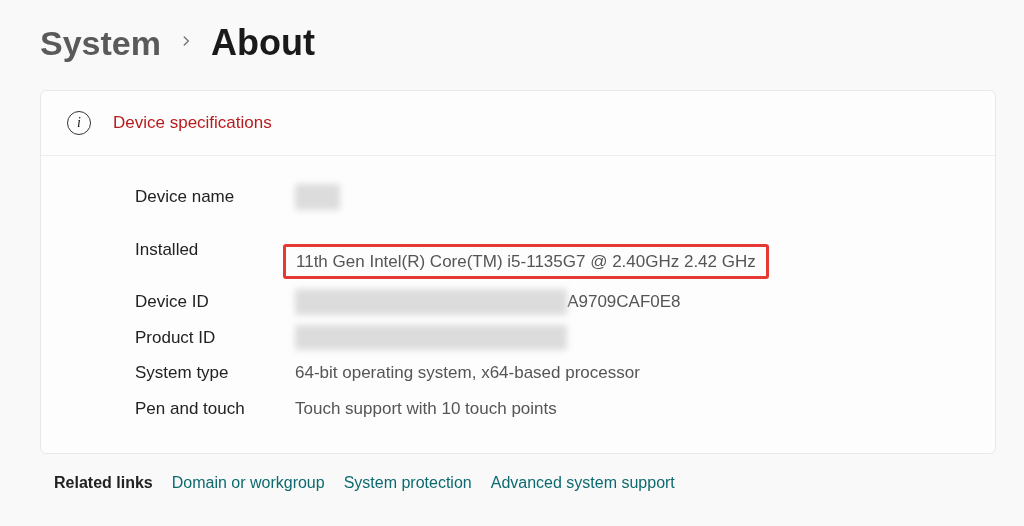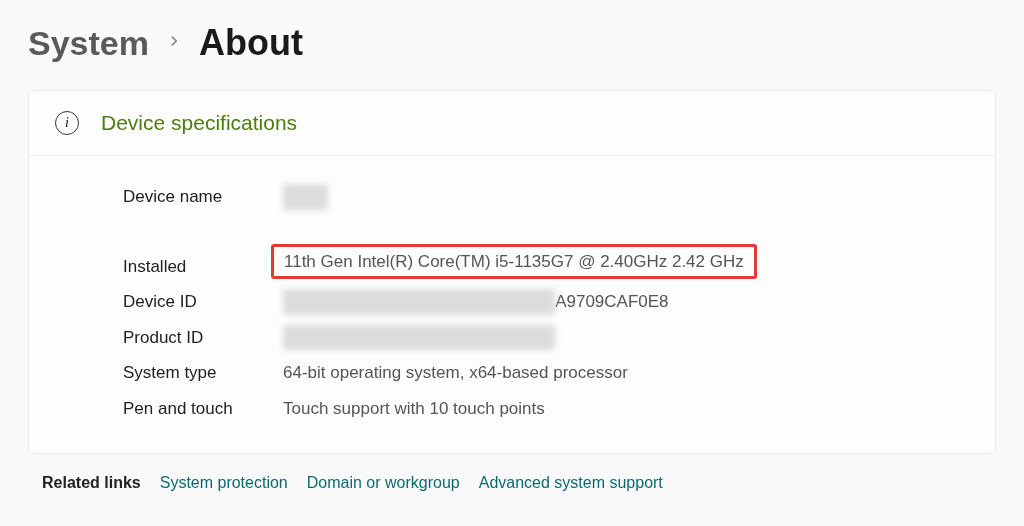--- a/index.html
+++ b/index.html
@@ -1,33 +1,33 @@
 <!DOCTYPE html>
 <html><head>
 <meta charset="utf-8">
 <style>
   html,body{margin:0;padding:0;width:1024px;height:526px;background:#f9f9f9;
     font-family:"Segoe UI",-apple-system,"Helvetica Neue",Arial,sans-serif;
     color:#1a1a1a;-webkit-font-smoothing:antialiased;}
-  .page{padding:22px 28px 0 28px;box-sizing:border-box;}
+  .page{padding:22px 28px 0 40px;box-sizing:border-box;}
   .breadcrumb{display:flex;align-items:center;gap:18px;margin-bottom:26px;}
   .breadcrumb .sys{font-size:34px;font-weight:600;color:#5a5a5a;}
   .breadcrumb .chev{color:#777;}
   .breadcrumb .about{font-size:36px;font-weight:600;color:#1a1a1a;}
   .card{background:#fdfdfd;border:1px solid #e8e8e8;border-radius:6px;
     padding:0;overflow:hidden;}
   .card-header{display:flex;align-items:center;gap:22px;padding:20px 26px;
     border-bottom:1px solid #eee;}
   .info-icon{width:22px;height:22px;border:1.6px solid #333;border-radius:50%;
     display:flex;align-items:center;justify-content:center;flex:0 0 22px;}
   .info-icon span{font-family:Georgia,serif;font-size:14px;font-style:italic;
     line-height:1;}
-  .card-header-title{font-size:21px;color:#4d7c0f;}
+  .card-header-title{font-size:17px;color:#b91c1c;}
   .specs{padding:18px 26px 22px 94px;}
-  .row{display:flex;align-items:flex-end;margin:10px 0;font-size:17px;
+  .row{display:flex;align-items:center;margin:10px 0;font-size:17px;
     line-height:1.5;}
   .row .label{flex:0 0 160px;color:#222;}
   .row .value{color:#555;white-space:nowrap;}
   .row .blur{display:inline-block;color:transparent;background:#dcdcdc;
     filter:blur(3px);border-radius:2px;user-select:none;}
   .highlight-box{border:3px solid #e53935;border-radius:3px;
     padding:2px 10px;margin-left:-12px;display:inline-block;margin-top:24px;}
   .footer{display:flex;align-items:center;gap:19px;padding:20px 0 0 14px;
     font-size:16px;}
   .footer .rel{font-weight:600;color:#222;}
@@ -96,18 +96,18 @@
       <div class="row">
         <span class="label">Pen and touch</span>
         <span class="value">Touch support with 10 touch points</span>
       </div>
 
     </div>
   </div>
 
   <div class="footer">
     <span class="rel">Related links</span>
+    <a href="#">Domain or workgroup</a>
     <a href="#">System protection</a>
-    <a href="#">Domain or workgroup</a>
     <a href="#">Advanced system support</a>
   </div>
 
 </div>
 
 </body></html>

